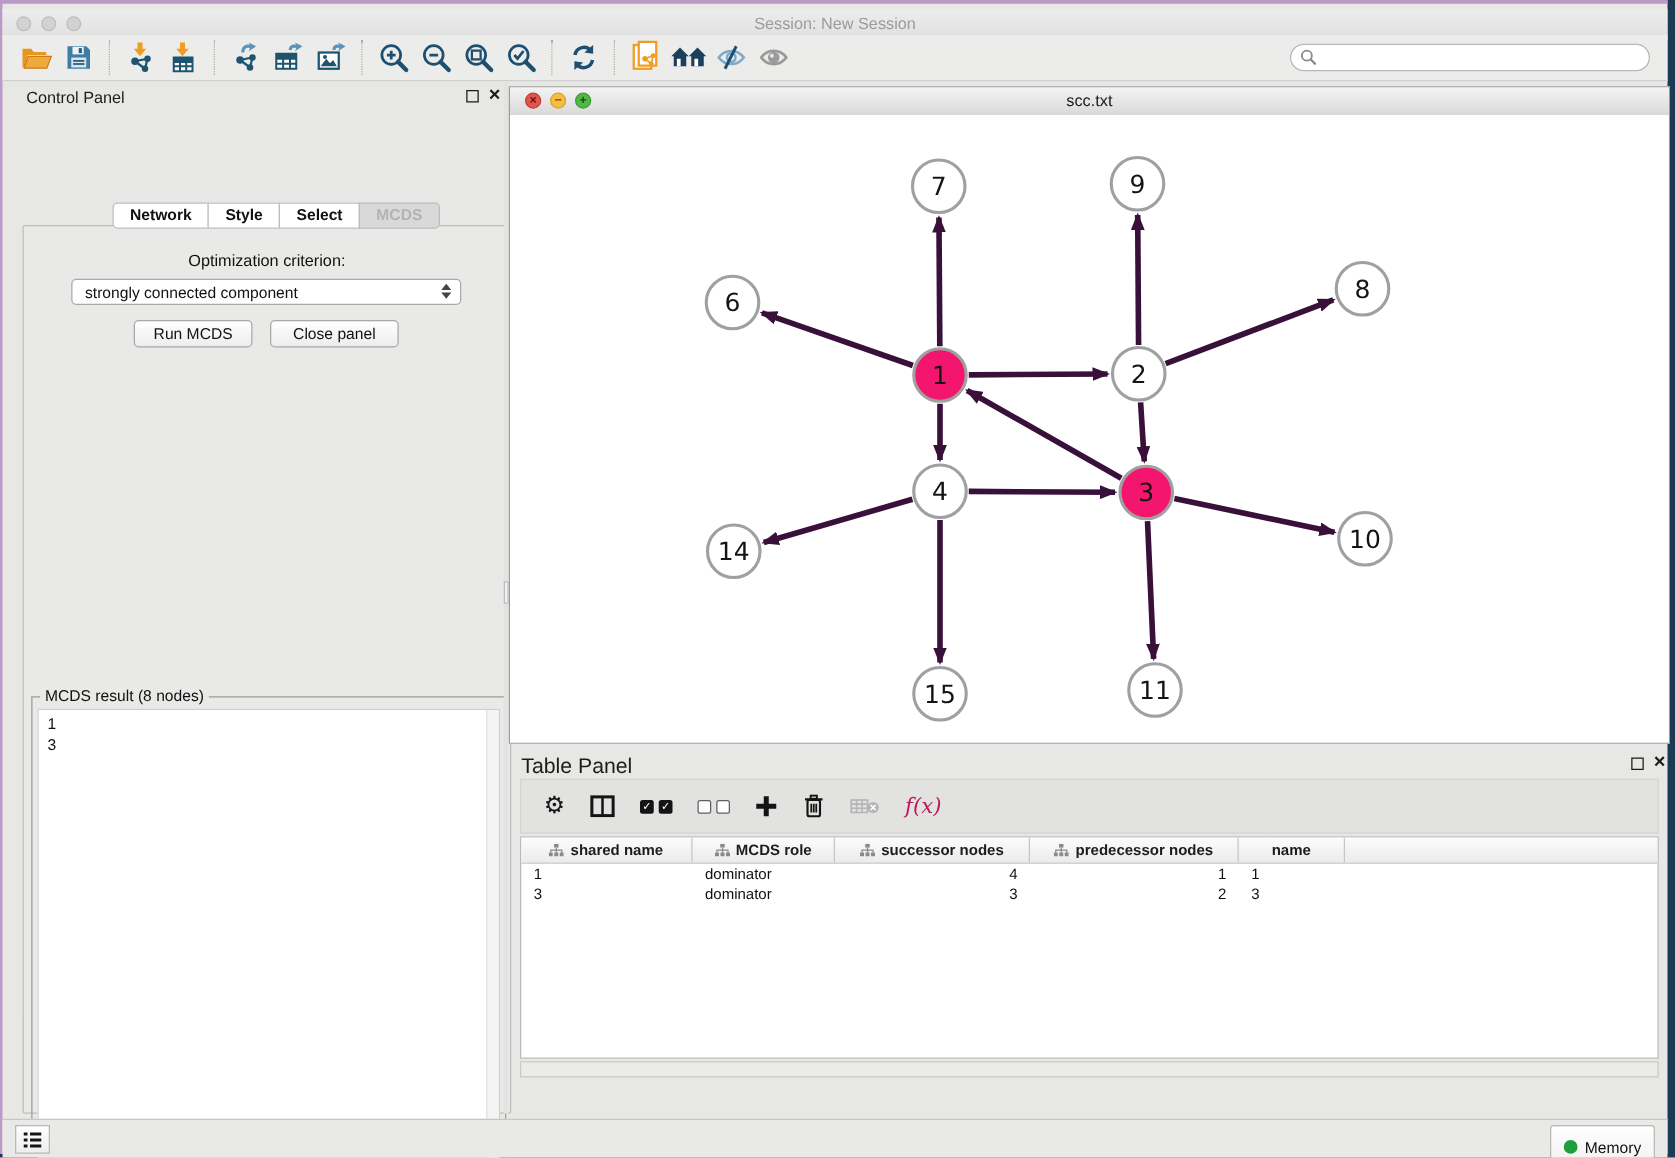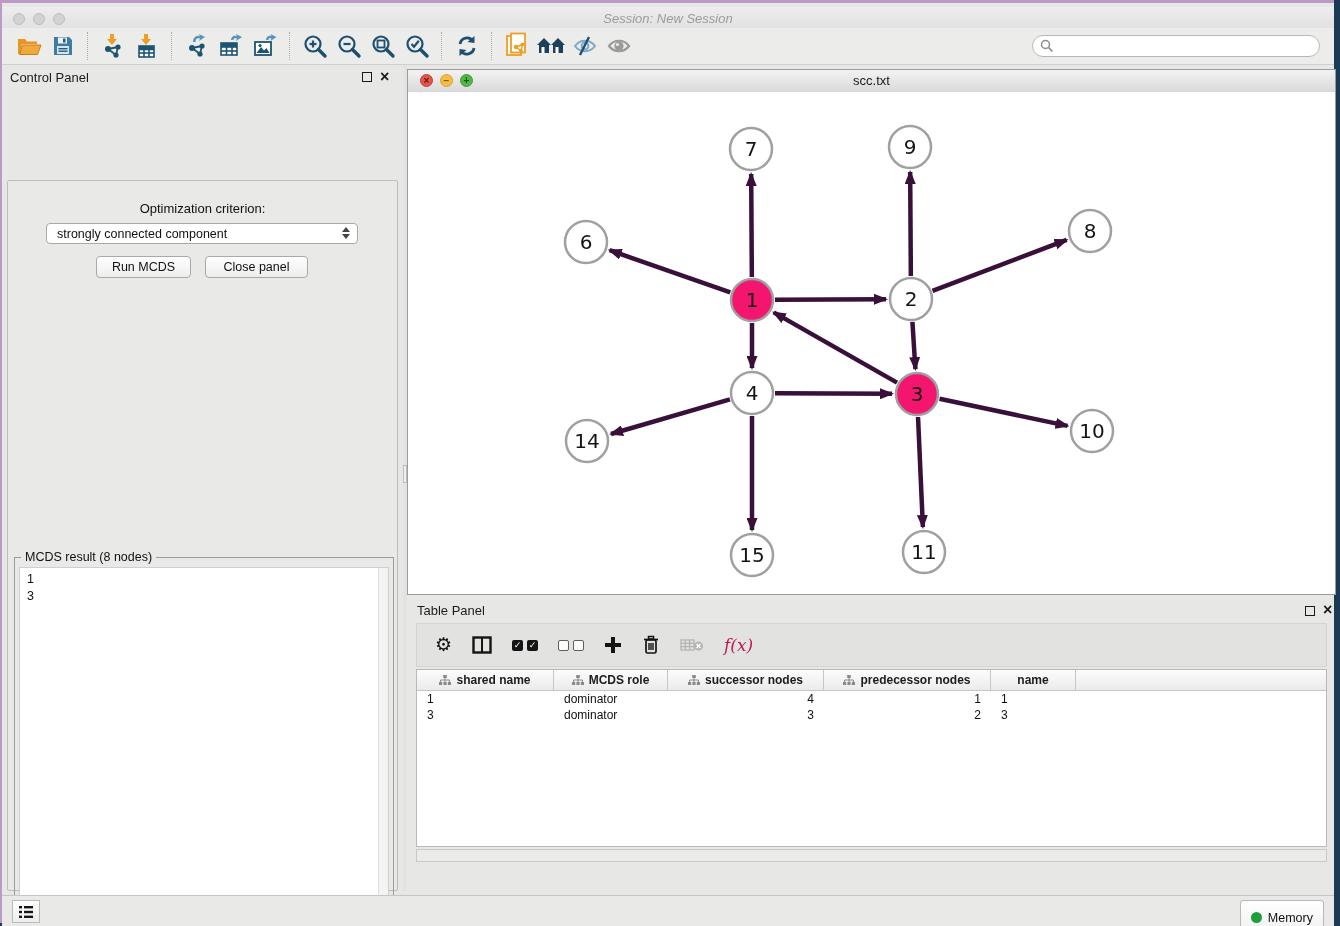--- a/index.html
+++ b/index.html
@@ -8,36 +8,36 @@
     background:#1b3a54;
     font-family:"Liberation Sans","DejaVu Sans",sans-serif;
     -webkit-font-smoothing:antialiased;
   }
   .app{
     position:absolute;left:0;top:0;width:1334px;height:923px;box-sizing:border-box;
     background:#e7e7e5;border-top:3px solid #bb9ac8;border-left:2px solid #bb9ac8;
   }
   
   .titlebar{position:absolute;left:0;right:0;top:4px;height:24px;
-    background:linear-gradient(#ededed,#e0e0e0);border-bottom:1px solid #c2c2c2;font-style:italic;}
+    background:linear-gradient(#ededed,#e0e0e0);border-bottom:1px solid #c2c2c2;}
   .traffic{position:absolute;top:6px;width:12px;height:12px;border-radius:50%;
     background:#d2d2d2;border:1px solid #bdbdbd;box-sizing:border-box;}
   .titlebar-title{position:absolute;left:0;right:0;top:0;line-height:24px;text-align:center;
     font-size:13px;color:#9b9b9b;}
   
   .toolbar{position:absolute;left:0;right:0;top:25px;height:37px;background:#ececea;
     border-bottom:1px solid #cfcfcd;display:flex;align-items:center;padding-left:10px;box-sizing:border-box;}
   .tbtn{width:34px;height:30px;display:flex;align-items:center;justify-content:center;flex:0 0 auto;}
   .tb-sep{width:1px;height:28px;border-left:1px dotted #ababab;margin:0 7px;flex:0 0 auto;}
   .search-wrap{margin-left:auto;margin-right:14px;position:relative;}
   .search-input{width:288px;height:22px;border:1px solid #b8b8b8;border-radius:12px;background:#fff;
     box-sizing:border-box;padding:0 8px 0 26px;font-size:12px;outline:none;}
   .search-ico{position:absolute;left:8px;top:4px;}
   
-  .control-panel{position:absolute;left:0;top:62px;width:401px;height:826px;}
+  .control-panel{position:absolute;left:11px;top:62px;width:401px;height:826px;}
   .cp-header{position:absolute;left:0;right:0;top:0;height:26px;}
   .cp-title{position:absolute;left:8px;top:5px;font-size:13px;color:#1c1c1c;}
   .float-btn{position:absolute;top:7px;width:10px;height:10px;border:1.5px solid #1a1a1a;box-sizing:border-box;background:transparent;}
   .close-btn{position:absolute;top:2px;font-size:16px;font-weight:700;color:#1a1a1a;line-height:20px;}
   .cp-tabs{position:absolute;top:97px;left:77px;display:flex;z-index:2;}
   .cp-tab,.tp-tab{background:#fff;border:1px solid #bdbdbd;margin-left:-1px;font-size:12.5px;color:#111;
     padding:2px 13px 3px 13px;white-space:nowrap;font-weight:600;}
   .cp-tab:first-child,.tp-tab:first-child{border-radius:4px 0 0 4px;margin-left:0;}
   .cp-tab:last-child,.tp-tab:last-child{border-radius:0 4px 4px 0;}
   .cp-tab.active,.tp-tab.active{background:#d9d9d9;color:#b3b3b3;}
@@ -65,21 +65,21 @@
   .net-window{position:absolute;left:405px;top:66px;width:929px;height:526px;border:1px solid #9b9b9b;
     box-sizing:border-box;background:#fff;}
   .net-titlebar{position:absolute;left:0;right:0;top:0;height:22px;
     background:linear-gradient(#f3f3f3,#d9d9d9);border-bottom:1px solid #ababab;}
   .nt-dot{position:absolute;top:4px;width:13px;height:13px;border-radius:50%;box-sizing:border-box;
     font-size:10px;font-weight:700;text-align:center;line-height:12px;}
   .net-title{position:absolute;left:0;right:0;top:0;line-height:22px;text-align:center;font-size:13px;color:#1a1a1a;}
   .net-canvas{position:absolute;left:0;right:0;top:22px;bottom:0;background:#fff;}
   
   .table-panel{position:absolute;left:405px;top:596px;width:929px;height:292px;}
-  .tp-title{position:absolute;left:10px;top:4px;font-size:13px;color:#1c1c1c;}
+  .tp-title{position:absolute;left:10px;top:4px;font-size:17px;color:#1c1c1c;}
   .tp-toolbar{position:absolute;left:9px;right:9px;top:24px;height:44px;background:#e2e2e0;
     border:1px solid #d4d4d2;display:flex;align-items:center;gap:20px;padding-left:18px;box-sizing:border-box;}
   .tp-ico{display:flex;align-items:center;justify-content:center;}
   .gear-glyph{font-size:19px;color:#141414;line-height:20px;}
   .cb-pair{display:flex;gap:4px;}
   .cb-on{width:11px;height:11px;background:#141414;border-radius:2px;color:#fff;font-size:9px;line-height:11px;text-align:center;font-weight:700;}
   .cb-off{width:11px;height:11px;background:#fdfdfd;border:1.5px solid #5f5f5f;border-radius:2px;box-sizing:border-box;}
   .fx-label{font-family:"DejaVu Serif","Liberation Serif",serif;font-style:italic;font-size:17px;color:#be185d;}
   .tp-table{position:absolute;left:9px;right:9px;top:70px;height:178px;background:#fff;
     border:1px solid #b9b9b7;box-sizing:border-box;overflow:hidden;}
@@ -298,20 +298,26 @@
       <input class="search-input" value="" style="">
     </div>
   </div>
 
   <div class="control-panel">
     <div class="cp-header">
       <div class="cp-title">Control Panel</div>
       <div class="float-btn" style="left:360px"></div>
       <div class="close-btn" style="left:378px">×</div>
     </div>
+    <div class="cp-tabs">
+        <div class="cp-tab">Network</div>
+        <div class="cp-tab">Style</div>
+        <div class="cp-tab">Select</div>
+        <div class="cp-tab active">MCDS</div>
+      </div>
     <div class="cp-body"></div>
     <div class="opt-label">Optimization criterion:</div>
     <div class="criterion-select">
       <span>strongly connected component</span>
       <span class="stepper">
           <span class="tri-up"></span>
           <span class="tri-dn"></span>
         </span>
     </div>
     <div class="pbtn" style="left:94px;width:95px;">Run MCDS</div>

